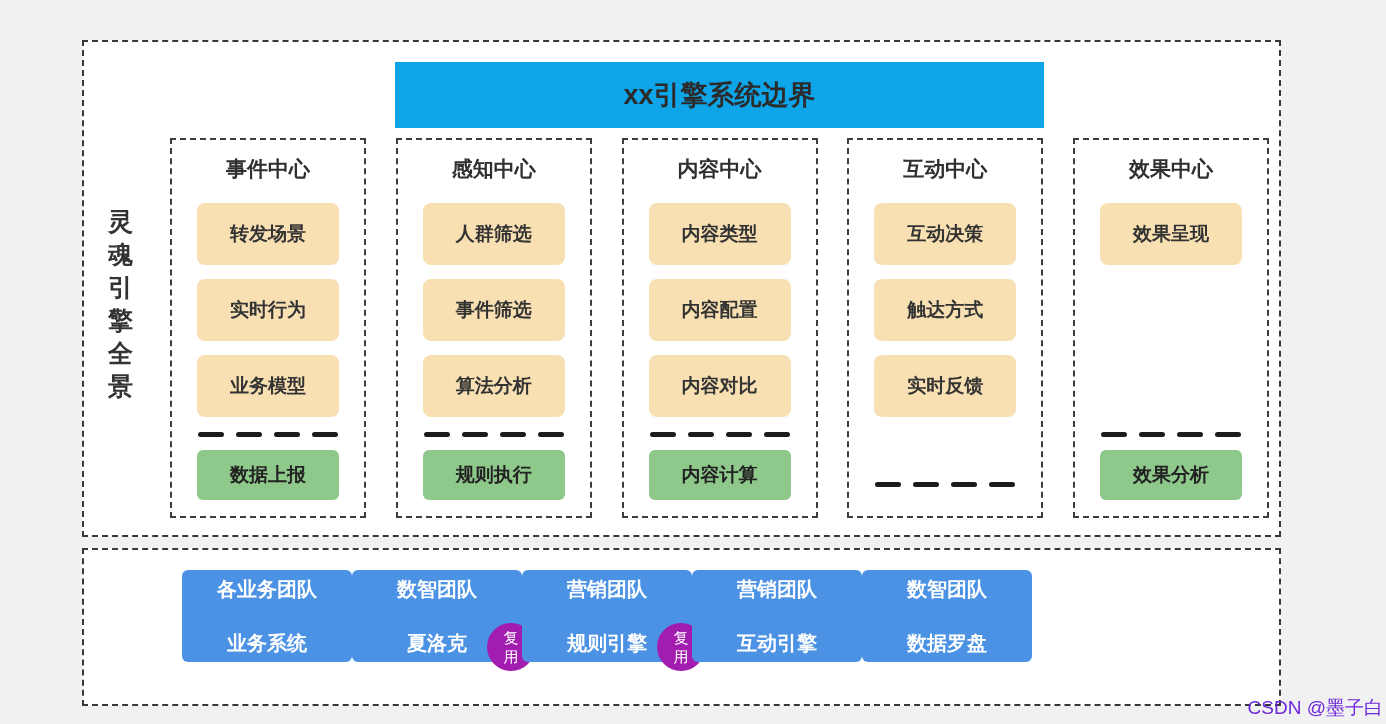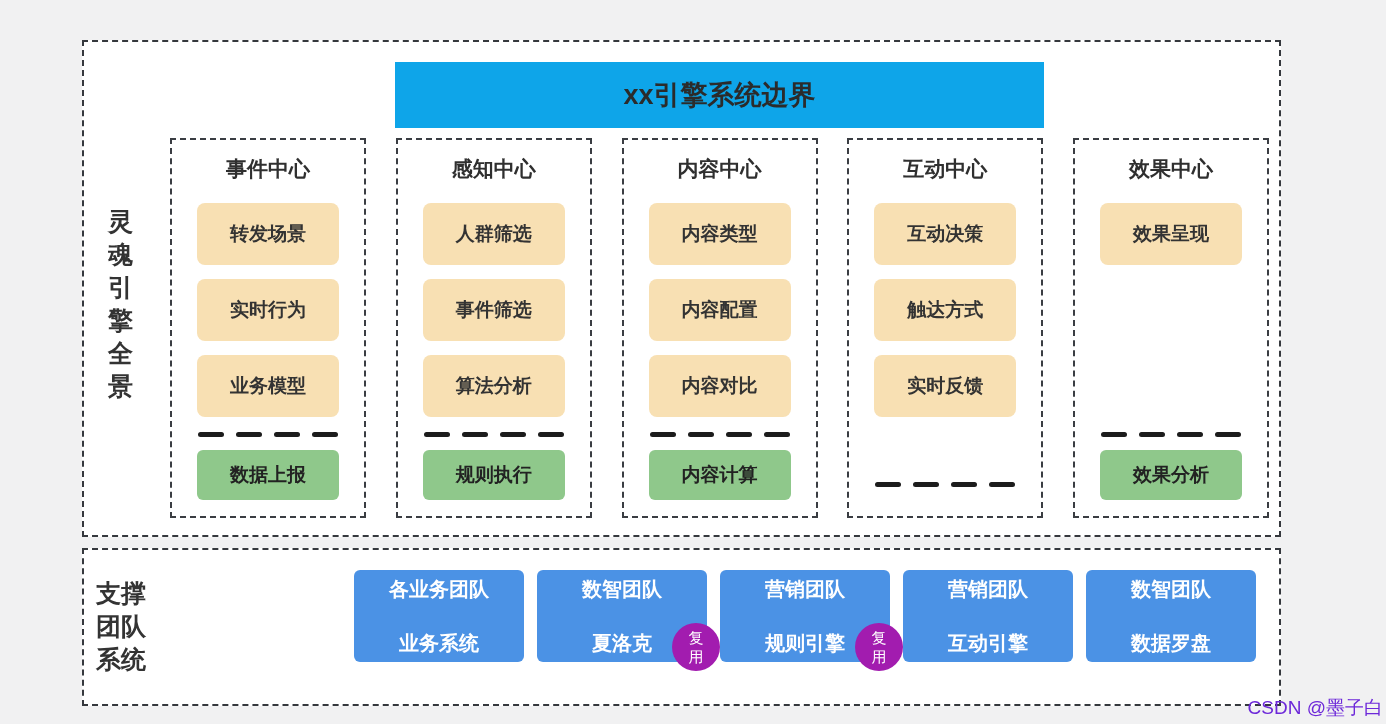--- a/index.html
+++ b/index.html
@@ -52,21 +52,21 @@
   }
   .dash-sep i{display:block;width:26px;height:5px;background:#1c1c1c;border-radius:2.5px;}
   .footer-pill{
     width:142px;height:50px;background:#8FC88B;border-radius:6px;
     display:flex;align-items:center;justify-content:center;
     font-size:19px;font-weight:bold;color:#222;
   }
 
   .teams{
     position:absolute;left:98px;top:20px;width:1074px;
-    display:flex;justify-content:flex-end;gap:13px;
+    display:flex;justify-content:flex-start;
   }
   .team-card{
     position:relative;width:170px;height:92px;background:#4B92E5;border-radius:6px;
     box-sizing:border-box;padding:7px 0;
     display:flex;flex-direction:column;justify-content:space-between;align-items:center;
     color:#ffffff;font-size:20px;font-weight:bold;
   }
   .team-line{line-height:24px;}
   .reuse-badge{
     position:absolute;right:-13px;bottom:-9px;width:48px;height:48px;border-radius:50%;
@@ -160,21 +160,20 @@
           <i></i>
         </div>
       <div class="footer-pill">效果分析</div>
     </div>
 
   </div>
 </div>
 
 <div class="panel support-panel">
 
-  <div class="v-label support-side-label">支撑团队系统</div>
 
   <div class="teams">
 
     <div class="team-card">
       <div class="team-line">各业务团队</div>
       <div class="team-line">业务系统</div>
     </div>
 
     <div class="team-card">
       <div class="team-line">数智团队</div>

